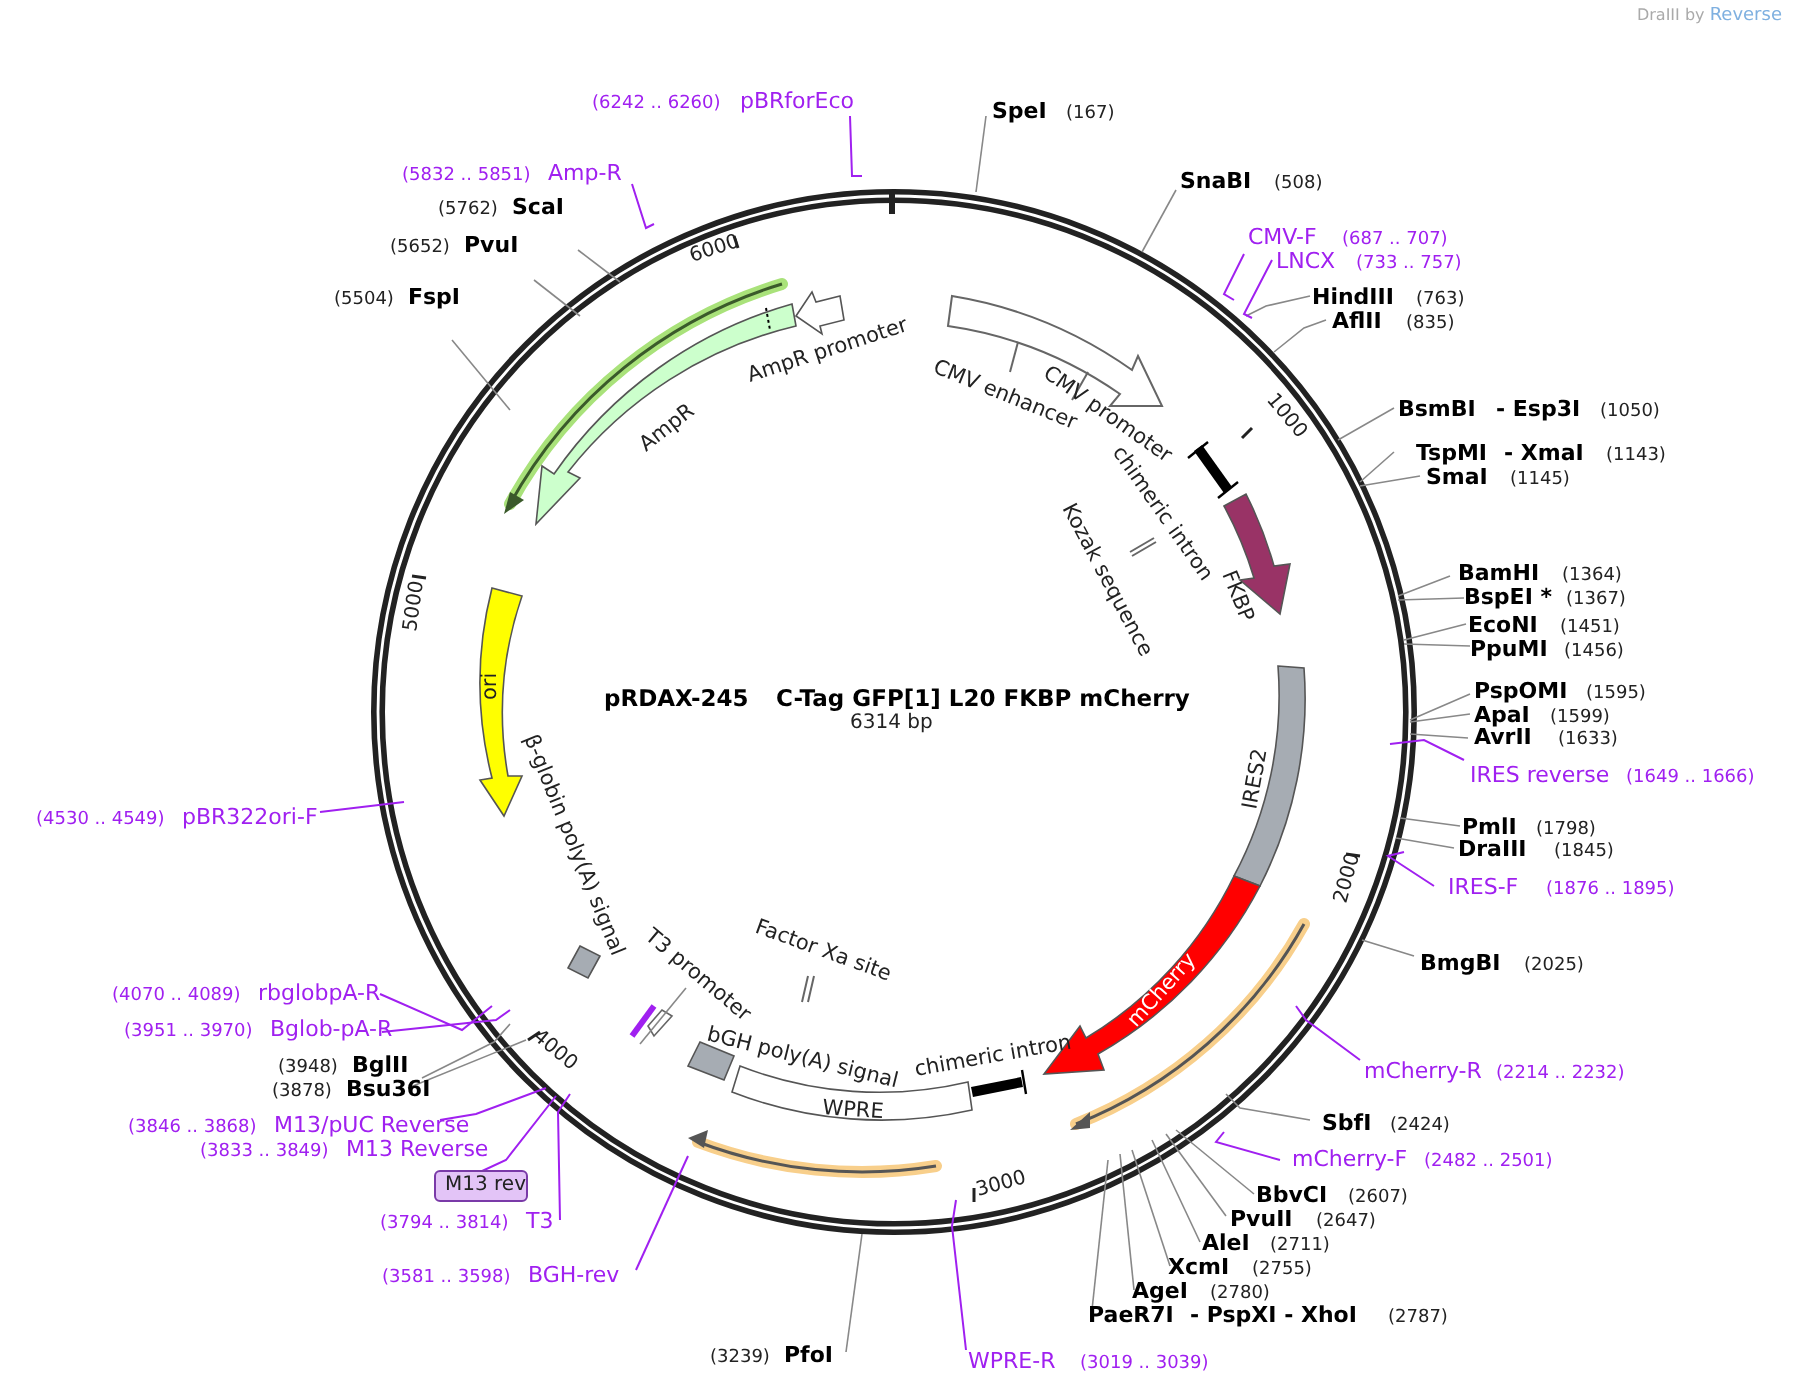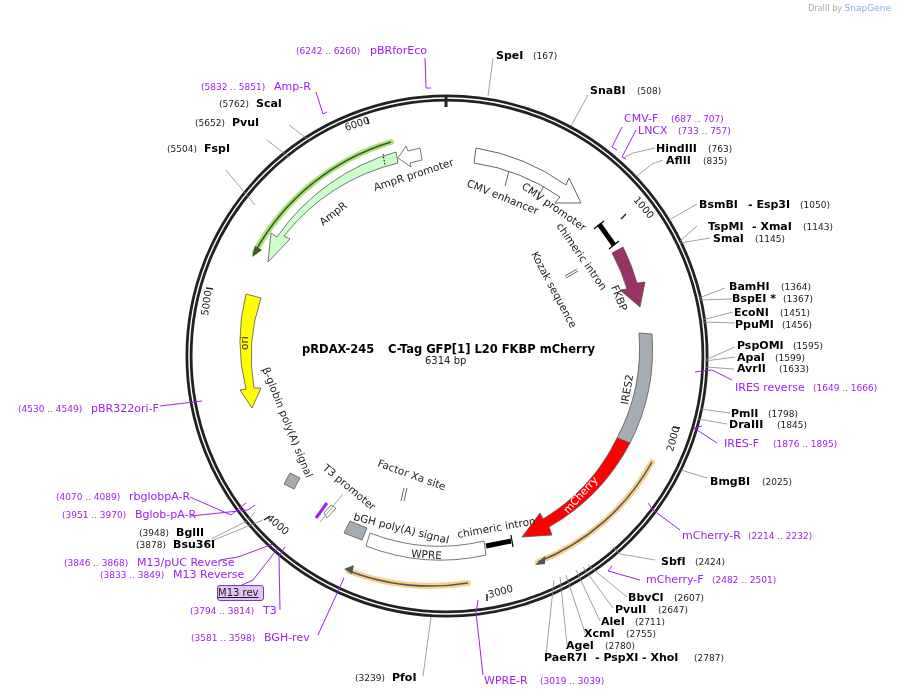--- a/index.html
+++ b/index.html
@@ -8,26 +8,26 @@
   .enz{font-family:"DejaVu Sans",sans-serif;font-size:11px;font-weight:bold;fill:#000;}
   .pos{font-family:"DejaVu Sans",sans-serif;font-size:9px;fill:#222;}
   .prm{font-family:"DejaVu Sans",sans-serif;font-size:11px;fill:#a020f0;}
   .prmpos{font-family:"DejaVu Sans",sans-serif;font-size:9px;fill:#a020f0;}
   .feat{font-family:"DejaVu Sans",sans-serif;font-size:10.5px;fill:#222;}
   .tick{font-family:"DejaVu Sans",sans-serif;font-size:10px;fill:#222;}
   .title{font-family:"DejaVu Sans",sans-serif;font-size:11.5px;font-weight:bold;fill:#000;}
   .sub{font-family:"DejaVu Sans",sans-serif;font-size:10px;fill:#222;}
   .credit{position:absolute;right:8px;top:3px;font-size:8px;color:#aaa;font-family:"DejaVu Sans",sans-serif;}
   .credit b{color:#7fb0e0;font-weight:normal;font-size:9px;}
-  .lbox{position:absolute;left:217px;top:585px;width:45px;height:14px;background:#e3c4f7;border:1px solid #7a3aa8;border-radius:3px;font-size:10px;line-height:14px;text-align:left;color:#222;text-decoration:underline;}
+  .lbox{position:absolute;left:217px;top:585px;width:45px;height:14px;background:#e3c4f7;border:1px solid #7a3aa8;border-radius:3px;font-size:10px;line-height:14px;text-align:right;color:#222;}
 </style>
 </head>
 <body>
 
-<div class="credit"><span>DraIII by</span> <b>SnapGene</b></div>
+<div class="credit"><span>DraIII by</span> <b>Reverse</b></div>
 
 <svg id="map" viewBox="0 0 899 696" xmlns="http://www.w3.org/2000/svg">
 
   <g>
     <circle cx="447" cy="356" r="258" fill="none" stroke="#222" stroke-width="7"></circle>
     <circle cx="447" cy="356" r="258" fill="none" stroke="#fff" stroke-width="1.4"></circle>
     <line x1="446" y1="96" x2="446" y2="107" stroke="#222" stroke-width="3"></line>
   </g>
 
   <g>

